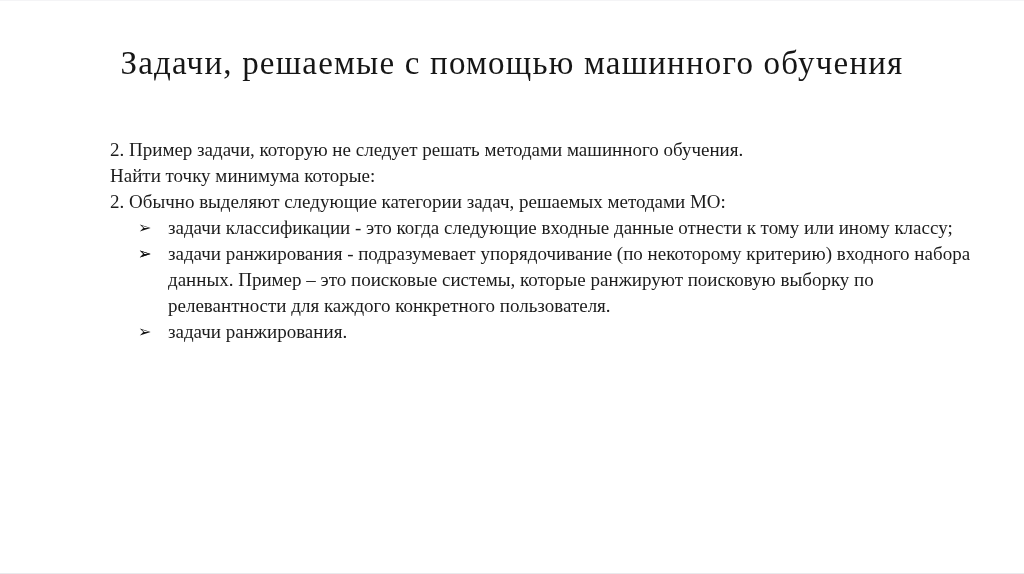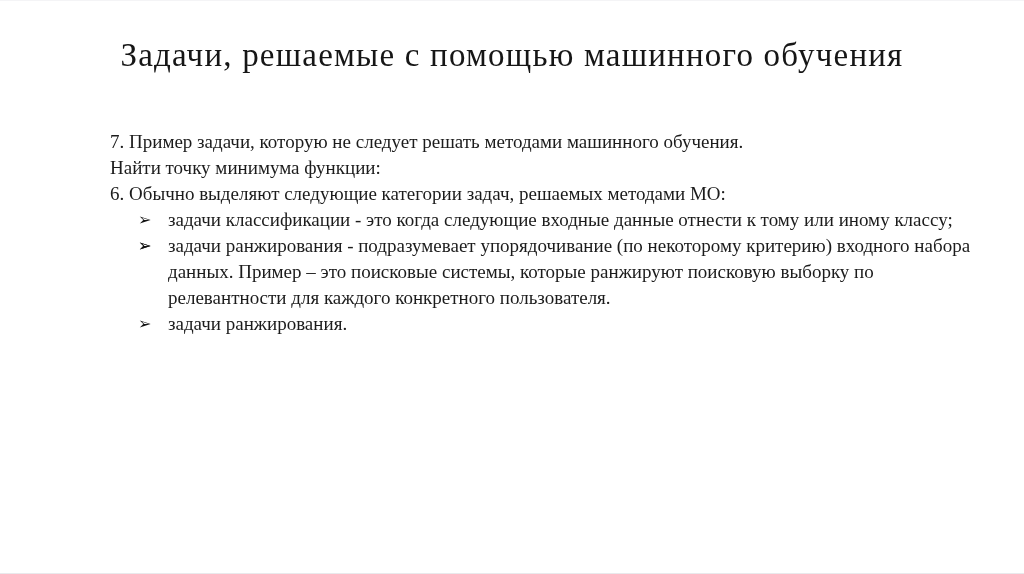--- a/index.html
+++ b/index.html
@@ -13,21 +13,21 @@
     height: 574px;
     background: #ffffff;
     color: #1b1b1b;
     font-family: "Liberation Serif", serif;
     overflow: hidden;
     border-top: 1px solid #f4f4f6;
     border-bottom: 1px solid #e9e9ec;
     box-sizing: border-box;
   }
   .slide-title {
-    padding-top: 32px;
+    padding-top: 40px;
     text-align: center;
     font-size: 33px;
     line-height: 44px;
     letter-spacing: 1.2px;
     font-weight: 400;
     color: #161616;
   }
   .content {
     margin: 52px 0 0 110px;
     width: 862px;
@@ -83,27 +83,27 @@
 </head>
 <body>
 
 <div class="slide">
 
   <div class="slide-title">Задачи, решаемые с помощью машинного обучения</div>
 
   <div class="content">
 
     <p class="para">
-      <span>7. Пример задачи, которую не следует решать методами машинного обучения.</span><br>
-      <span>Найти точку минимума функции:</span>
+      <span>2. Пример задачи, которую не следует решать методами машинного обучения.</span><br>
+      <span>Найти точку минимума которые:</span>
     </p>
 
 
     <p class="para">
-      <span>6. Обычно выделяют следующие категории задач, решаемых методами МО:</span>
+      <span>2. Обычно выделяют следующие категории задач, решаемых методами МО:</span>
     </p>
 
     <ul class="bullet-list">
       <li class="bullet-item">
         <span class="marker">➢</span>
         <span>задачи классификации - это когда следующие входные данные отнести к тому или иному классу;</span>
       </li>
       <li class="bullet-item">
         <span class="marker">➢</span>
       </li>

